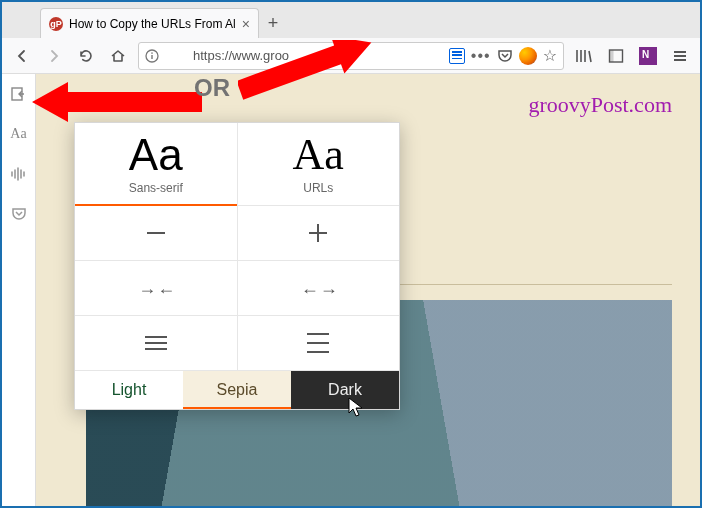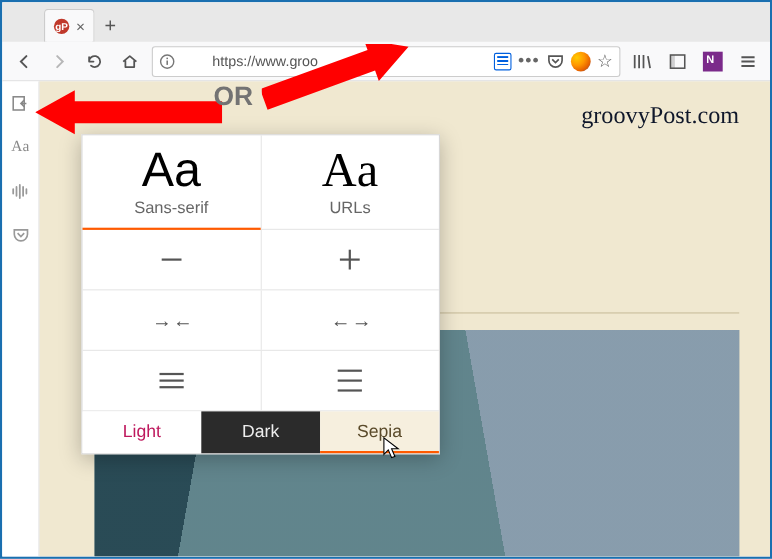--- a/index.html
+++ b/index.html
@@ -87,21 +87,21 @@
     color:#888;
   }
   .reader-sidebar .sicon{width:20px;height:20px;display:flex;align-items:center;justify-content:center;font-size:15px;}
   .reader-sidebar .active{color:#666;}
   .page {
     flex:1;
     background:#f0e8d0;
     position:relative;
     overflow:hidden;
   }
-  .brand { position:absolute; right:28px; top:18px; font-family:Georgia,serif; font-size:22px; color:#0f172a;}
+  .brand { position:absolute; right:28px; top:18px; font-family:Georgia,serif; font-size:22px; color:#a21caf;}
   .article-title{
     position:absolute; left:50px; top:78px; right:28px;
     font-family:Georgia,serif; font-size:30px; font-weight:bold;
     color:#5d3f1c; line-height:1.35;
   }
   .article-rule{position:absolute; left:50px; right:28px; top:210px; border-top:1px solid #c9bd9c;}
   .article-img{
     position:absolute; left:50px; right:28px; top:226px; bottom:0;
     background:
       linear-gradient(rgba(40,80,90,.15),rgba(40,80,90,.15)),
@@ -121,35 +121,35 @@
   }
   .type-panel .row{display:flex; border-bottom:1px solid #e6e6e6;}
   .type-panel .cell{
     flex:1; display:flex; flex-direction:column; align-items:center; justify-content:center;
     padding:10px 0;
   }
   .cell.divider{border-right:1px solid #e6e6e6;}
   .font-sample{font-size:44px; line-height:1;}
   .sans{font-family:Arial,Helvetica,sans-serif;}
   .serif{font-family:Georgia,"Times New Roman",serif;}
-  .font-label{font-size:15px; color:#666; margin-top:4px;}
+  .font-label{font-size:12px; color:#666; margin-top:4px;}
   .underline-active{position:relative;}
   .underline-active::after{content:"";position:absolute;left:0;right:0;bottom:-1px;height:2px;background:#ff5a00;}
   .size-row .cell{height:54px;}
   .minus{width:18px;height:2px;background:#555;}
   .plus{position:relative;width:18px;height:18px;}
   .plus::before,.plus::after{content:"";position:absolute;background:#555;}
   .plus::before{left:0;right:0;top:8px;height:2px;}
   .plus::after{top:0;bottom:0;left:8px;width:2px;}
   .width-row .cell{height:54px;font-size:18px;color:#555;letter-spacing:-2px;}
   .lh-row .cell{height:54px;}
   .lh-ic{width:22px;display:flex;flex-direction:column;gap:4px;}
   .lh-ic span{height:2px;background:#555;display:block;}
   .lh-wide{gap:7px;}
-  .theme-light{background:#fff;color:#be185d;}
+  .theme-light{background:#fff;color:#14532d;}
   .theme-dark{background:#2b2b2b;color:#eee;}
   .theme-sepia{background:#f6efde;color:#5a4a2a;}
   .theme-active{position:relative;}
   .theme-active::after{content:"";position:absolute;left:0;right:0;bottom:0;height:2px;background:#ff5a00;}
   
   .anno-or{
     position:absolute; left:192px; top:72px;
     font-size:24px; font-weight:bold; color:#737373;
     z-index:10;
   }
@@ -159,20 +159,21 @@
     position:absolute; left:346px; top:395px; z-index:20;
     font-size:16px; color:#000;
   }
 </style>
 </head>
 <body>
 
 <div class="titlebar">
   <div class="tab">
     <div class="favicon">gP</div>
+    <div class="tab-title">How to Copy the URLs From Al</div>
     <div class="tab-close">×</div>
   </div>
   <div class="newtab">+</div>
 </div>
 
 <div class="toolbar">
   <div class="tbtn">
     <svg width="16" height="16" viewBox="0 0 16 16">
         <path d="M10 3 5 8l5 5" stroke="#555" stroke-width="1.8" fill="none" stroke-linecap="round"></path>
       </svg>
@@ -296,22 +297,22 @@
         <div class="cell">
           <div class="lh-ic lh-wide">
               <span></span>
               <span></span>
               <span></span>
             </div>
         </div>
       </div>
       <div class="row" style="border-bottom:none;">
         <div class="cell theme-light">Light</div>
+        <div class="cell theme-sepia theme-active">Sepia</div>
         <div class="cell theme-dark">Dark</div>
-        <div class="cell theme-sepia theme-active">Sepia</div>
       </div>
     </div>
   </div>
 </div>
 
 <div class="anno-or">OR</div>
 
 <div class="arrow" style="left:30px; top:76px;">
   <svg width="170" height="48" viewBox="0 0 170 48">
     <polygon points="0,24 36,4 36,14 170,14 170,34 36,34 36,44" fill="#ff0000"></polygon>

